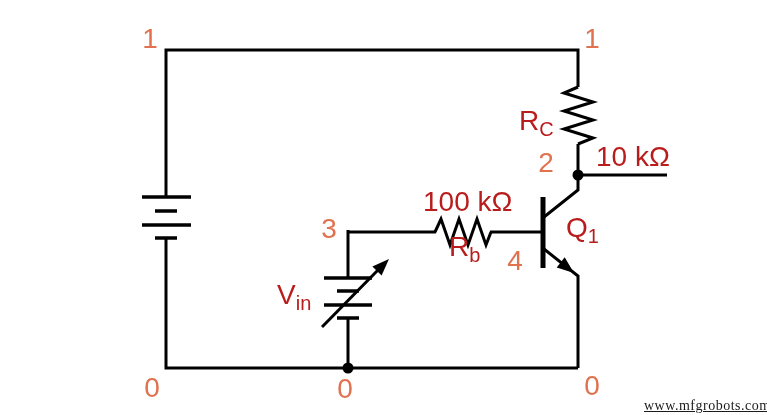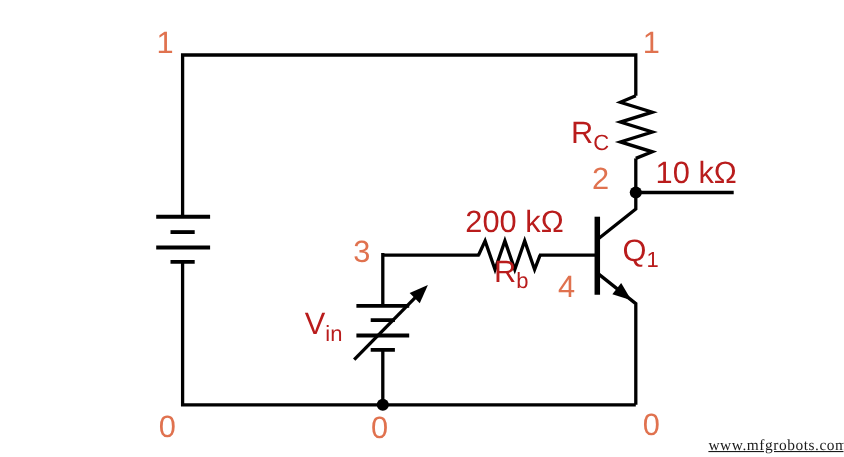--- a/index.html
+++ b/index.html
@@ -87,21 +87,21 @@
   <div class="lbl node" style="left:345px;top:375px;">0</div>
   <div class="lbl node" style="left:592px;top:372px;">0</div>
 
   <div class="lbl" style="left:277px;top:281px;">
     <span>V</span><span class="sub">in</span>
   </div>
   <div class="lbl" style="left:519px;top:107px;">
     <span>R</span><span class="sub">C</span>
   </div>
   <div class="lbl" style="left:596px;top:113px;margin-top:30px;">10 kΩ</div>
-  <div class="lbl" style="left:423px;top:188px;">200 kΩ</div>
+  <div class="lbl" style="left:423px;top:188px;">100 kΩ</div>
   <div class="lbl" style="left:449px;top:233px;">
     <span>R</span><span class="sub">b</span>
   </div>
   <div class="lbl" style="left:566px;top:214px;">
     <span>Q</span><span class="sub">1</span>
   </div>
 
   <div class="watermark" style="left:644px;top:399px;">www.mfgrobots.com</div>
 </div>
 

